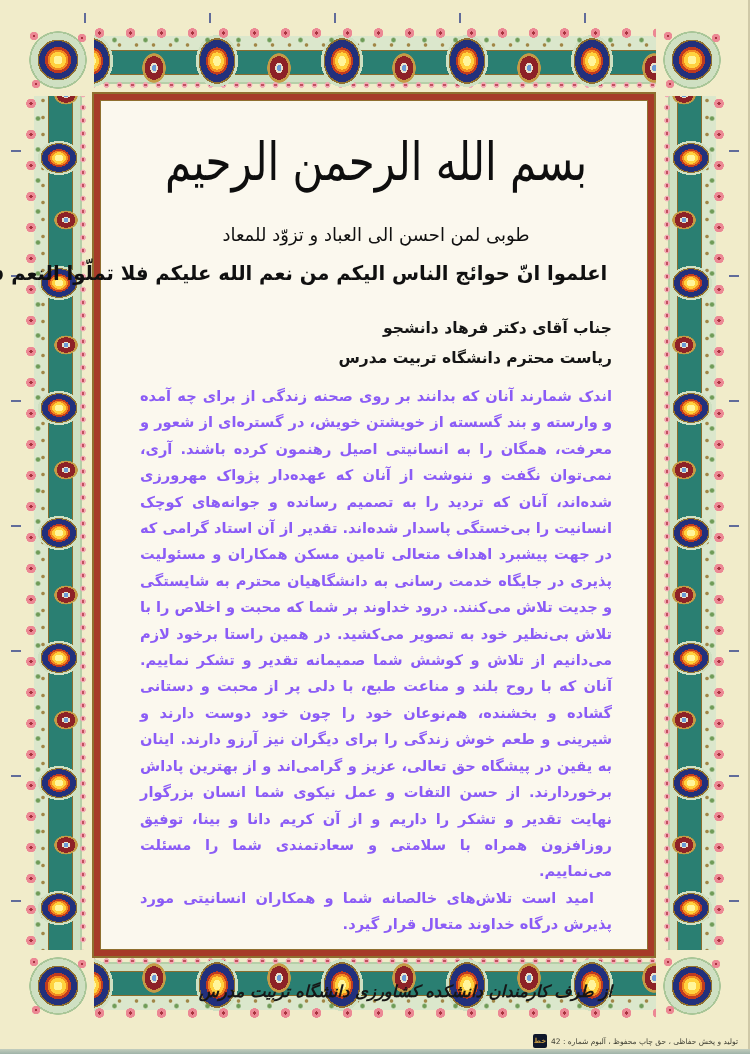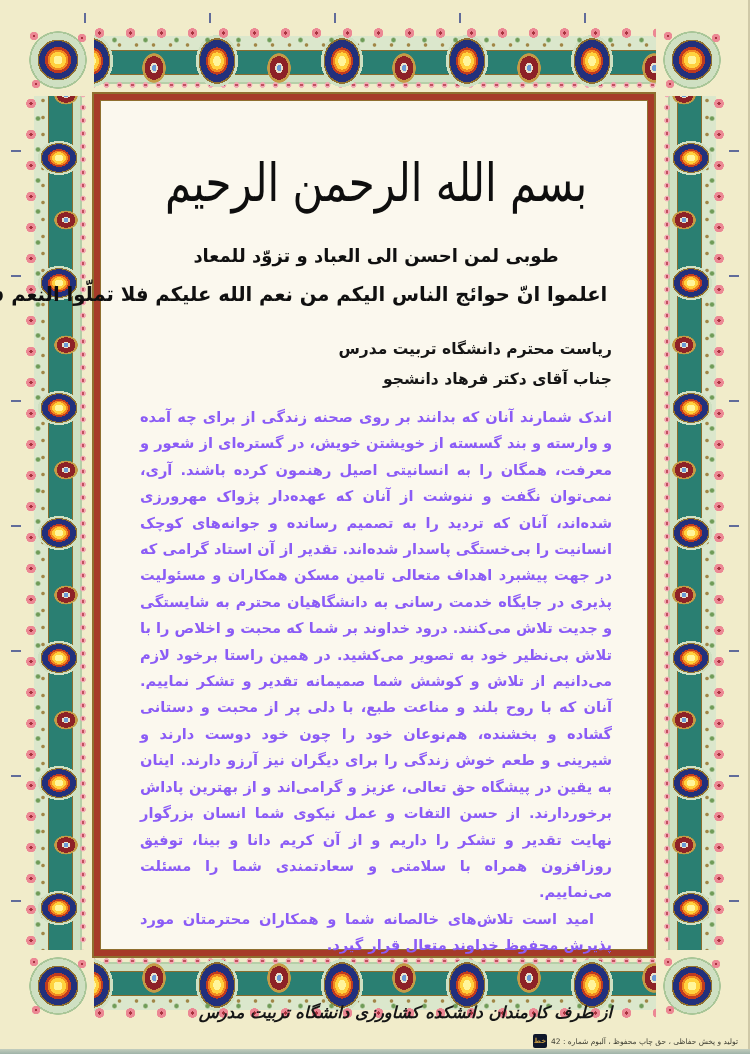--- a/index.html
+++ b/index.html
@@ -74,27 +74,27 @@
     background:repeating-linear-gradient(180deg, #31418a 0 2px, rgba(0,0,0,0) 2px 125px);}
   .ticks-left{left:11px;}
   .ticks-right{right:11px;}
   
   .paper{
     position:absolute;left:94px;top:94px;width:548px;height:850px;
     background:#fbf8ee;border:6px solid #a63a28;
     box-shadow:0 0 0 2px #8f6f2f, inset 0 0 0 1px #8f6f2f;
     color:#161616;
   }
-  .sheet-inner{position:absolute;inset:0;padding:25px 36px 0 40px;}
+  .sheet-inner{position:absolute;inset:0;padding:4px 36px 0 40px;}
   .bismillah{
     margin-top:10px;height:96px;display:flex;align-items:center;justify-content:center;
     font-size:42px;line-height:1;color:#0e0e0e;transform:scaleY(1.25);
     letter-spacing:-1px;white-space:nowrap;
   }
-  .hadith1{margin-top:14px;text-align:center;font-size:18px;font-weight:bold;color:#101010;}
+  .hadith1{margin-top:14px;text-align:center;font-size:18px;font-weight:normal;color:#101010;}
   .hadith2{margin-top:16px;text-align:center;font-size:20px;font-weight:bold;color:#101010;white-space:nowrap;transform:scaleX(.98);}
   .addressee{margin-top:28px;font-size:15.5px;font-weight:bold;line-height:30px;text-align:right;}
   .body-text{
     margin:10px 0 0 0;font-size:14.6px;font-weight:bold;line-height:26.4px;
     text-align:justify;color:#8b5cf6;
   }
   .body-text.p2{margin:0;text-indent:18px;}
   .signature{margin-top:44px;text-align:right;padding-left:0;padding-right:0;font-size:16.5px;font-weight:bold;}
   .signature-inner{display:inline-block;margin-left:49px;}
   
@@ -133,25 +133,25 @@
   <div class="corner corner-tr"></div>
   <div class="corner corner-bl"></div>
   <div class="corner corner-br"></div>
 
   <div class="paper">
     <div class="sheet-inner">
       <div class="bismillah">بسم الله الرحمن الرحیم</div>
       <div class="hadith1">طوبی لمن احسن الی العباد و تزوّد للمعاد</div>
       <div class="hadith2">اعلموا انّ حوائج الناس الیکم من نعم الله علیکم فلا تملّوا النعم فتتحوّل الی غیرکم</div>
       <div class="addressee">
+        <div>جناب آقای دکتر فرهاد دانشجو</div>
         <div>ریاست محترم دانشگاه تربیت مدرس</div>
-        <div>جناب آقای دکتر فرهاد دانشجو</div>
       </div>
       <p class="body-text p1">اندک شمارند آنان که بدانند بر روی صحنه زندگی از برای چه آمده و وارسته و بند گسسته از خویشتن خویش، در گستره‌ای از شعور و معرفت، همگان را به انسانیتی اصیل رهنمون کرده باشند. آری، نمی‌توان نگفت و ننوشت از آنان که عهده‌دار پژواک مهرورزی شده‌اند، آنان که تردید را به تصمیم رسانده و جوانه‌های کوچک انسانیت را بی‌خستگی پاسدار شده‌اند. تقدیر از آن استاد گرامی که در جهت پیشبرد اهداف متعالی تامین مسکن همکاران و مسئولیت پذیری در جایگاه خدمت رسانی به دانشگاهیان محترم به شایستگی و جدیت تلاش می‌کنند. درود خداوند بر شما که محبت و اخلاص را با تلاش بی‌نظیر خود به تصویر می‌کشید. در همین راستا برخود لازم می‌دانیم از تلاش و کوشش شما صمیمانه تقدیر و تشکر نماییم. آنان که با روح بلند و مناعت طبع، با دلی پر از محبت و دستانی گشاده و بخشنده، هم‌نوعان خود را چون خود دوست دارند و شیرینی و طعم خوش زندگی را برای دیگران نیز آرزو دارند. اینان به یقین در پیشگاه حق تعالی، عزیز و گرامی‌اند و از بهترین پاداش برخوردارند. از حسن التفات و عمل نیکوی شما انسان بزرگوار نهایت تقدیر و تشکر را داریم و از آن کریم دانا و بینا، توفیق روزافزون همراه با سلامتی و سعادتمندی شما را مسئلت می‌نماییم.</p>
-      <p class="body-text p2">امید است تلاش‌های خالصانه شما و همکاران محترمتان مورد پذیرش محفوظ خداوند متعال قرار گیرد.</p>
+      <p class="body-text p2">امید است تلاش‌های خالصانه شما و همکاران انسانیتی مورد پذیرش درگاه خداوند متعال قرار گیرد.</p>
       <div class="signature">
         <span class="signature-inner">از طرف کارمندان دانشکده کشاورزی دانشگاه تربیت مدرس</span>
       </div>
     </div>
   </div>
 
   <div class="footer">
     <span>تولید و پخش حفاظی ، حق چاپ محفوظ ، آلبوم شماره : 42</span>
     <span class="footer-logo">خط</span>
   </div>

